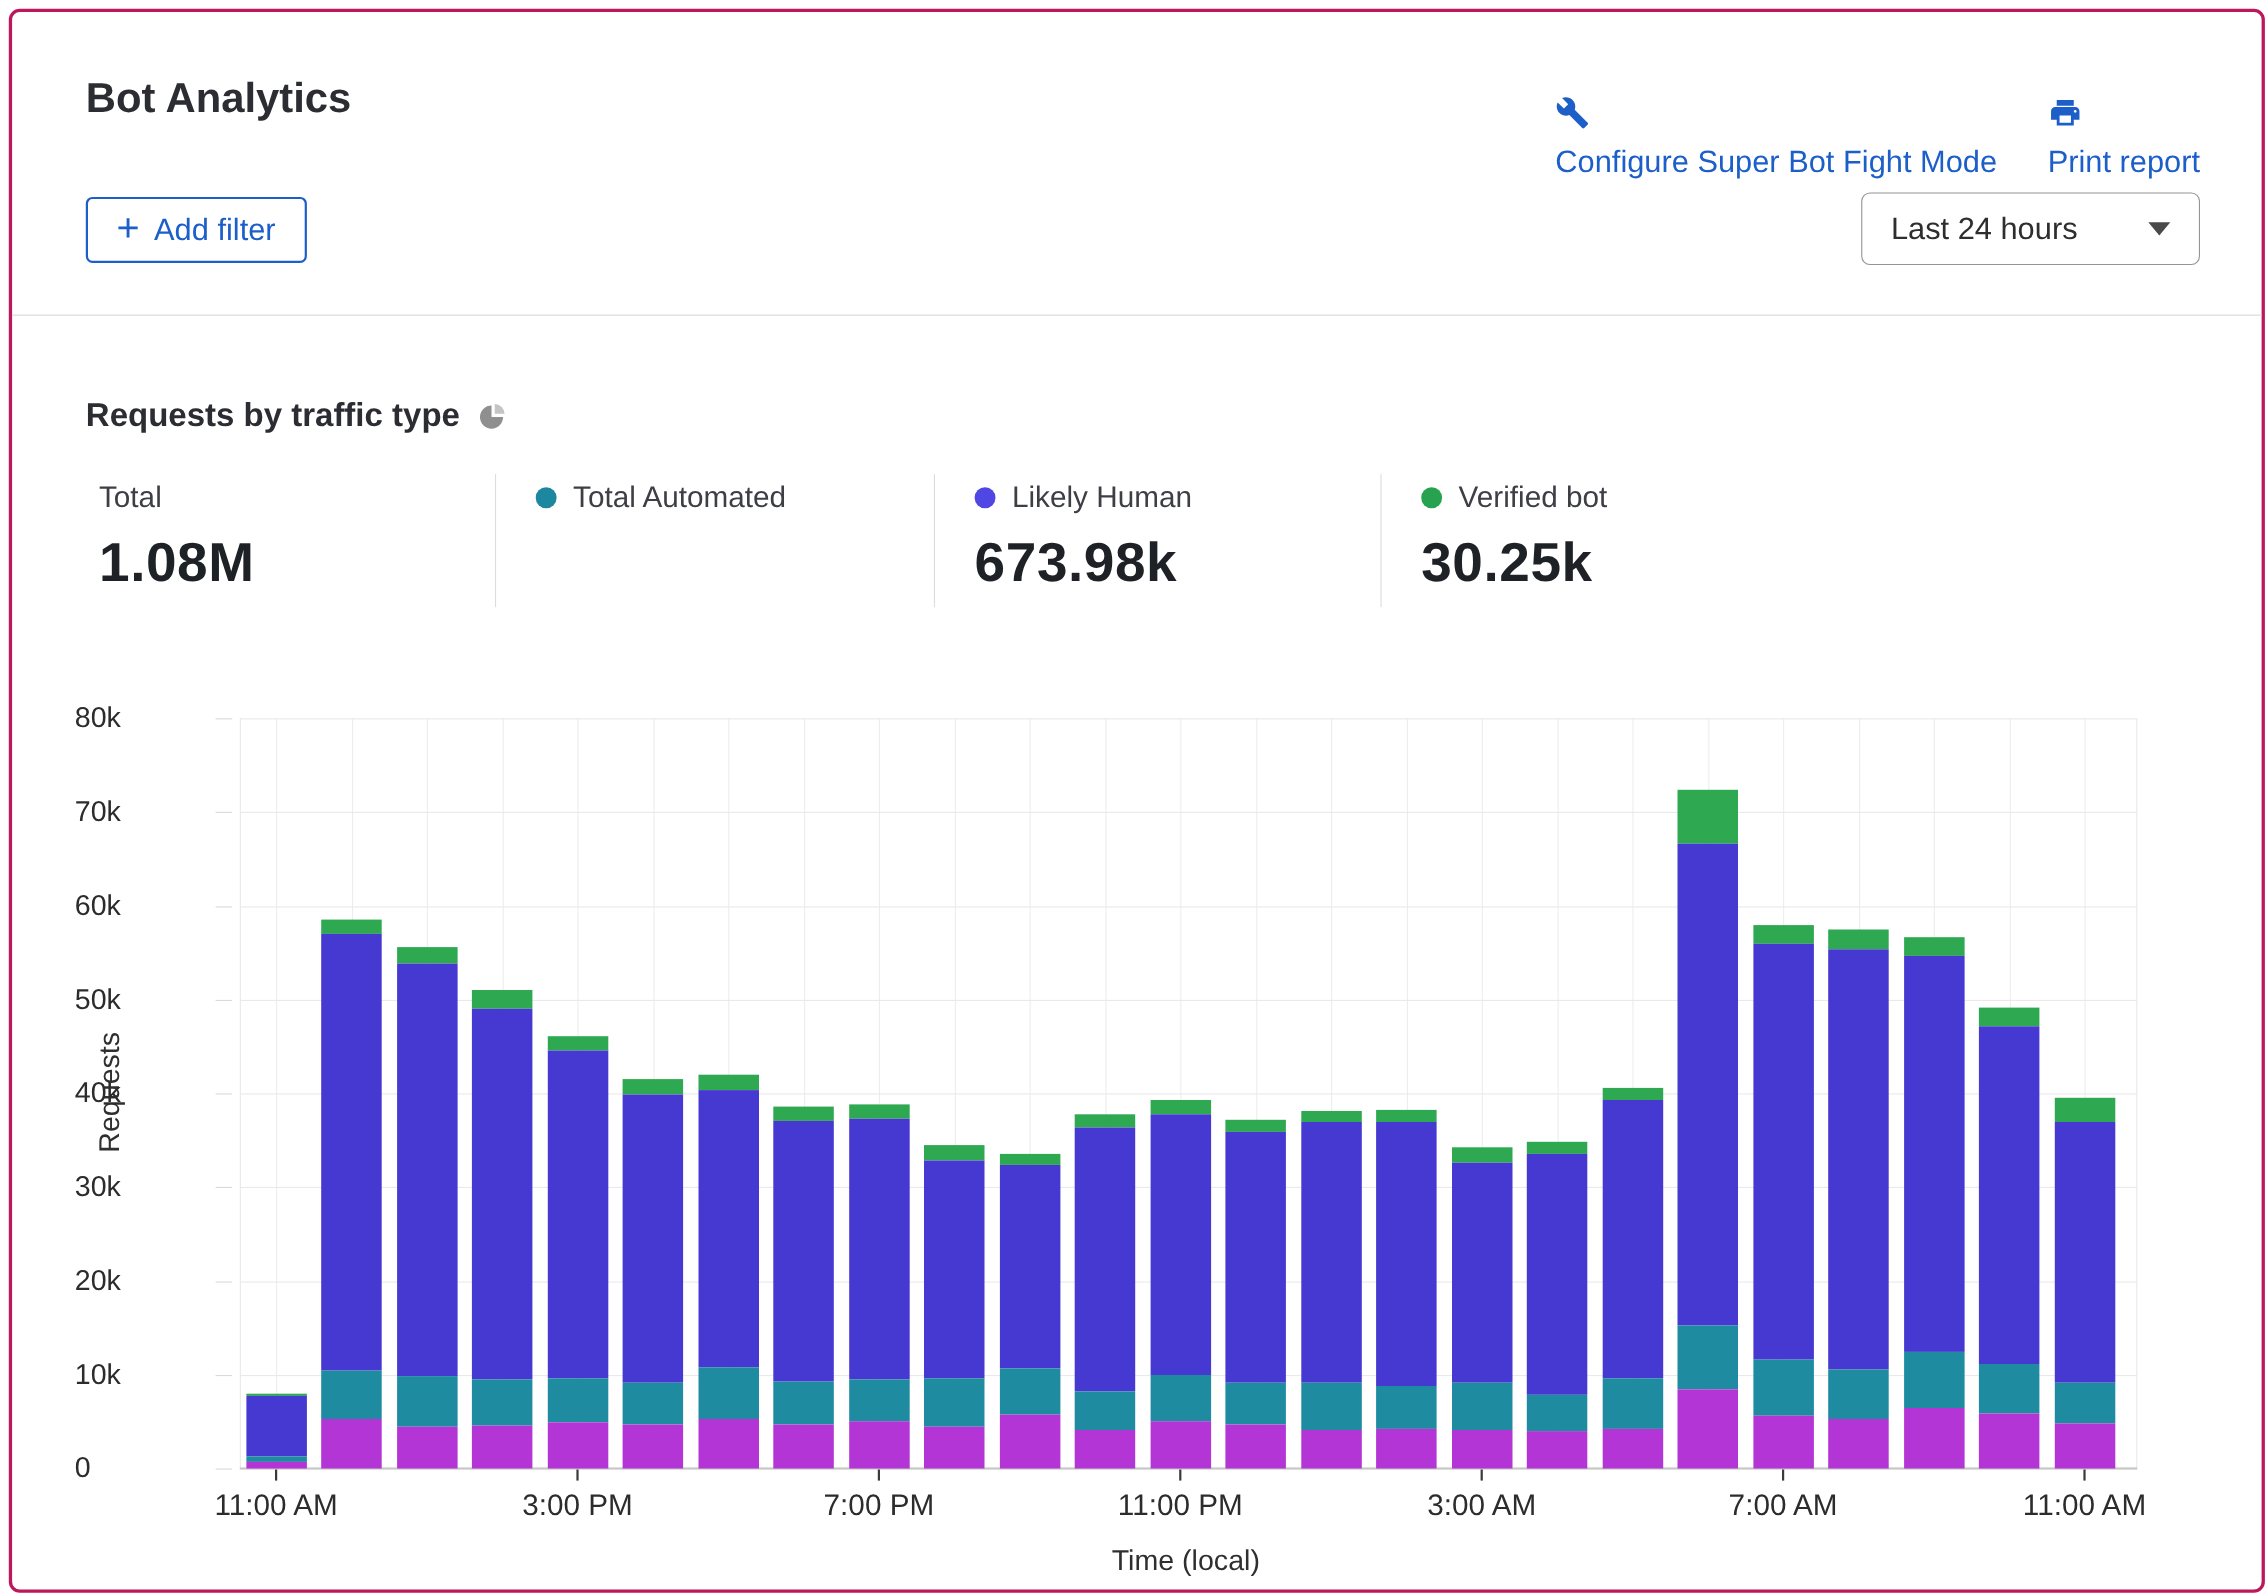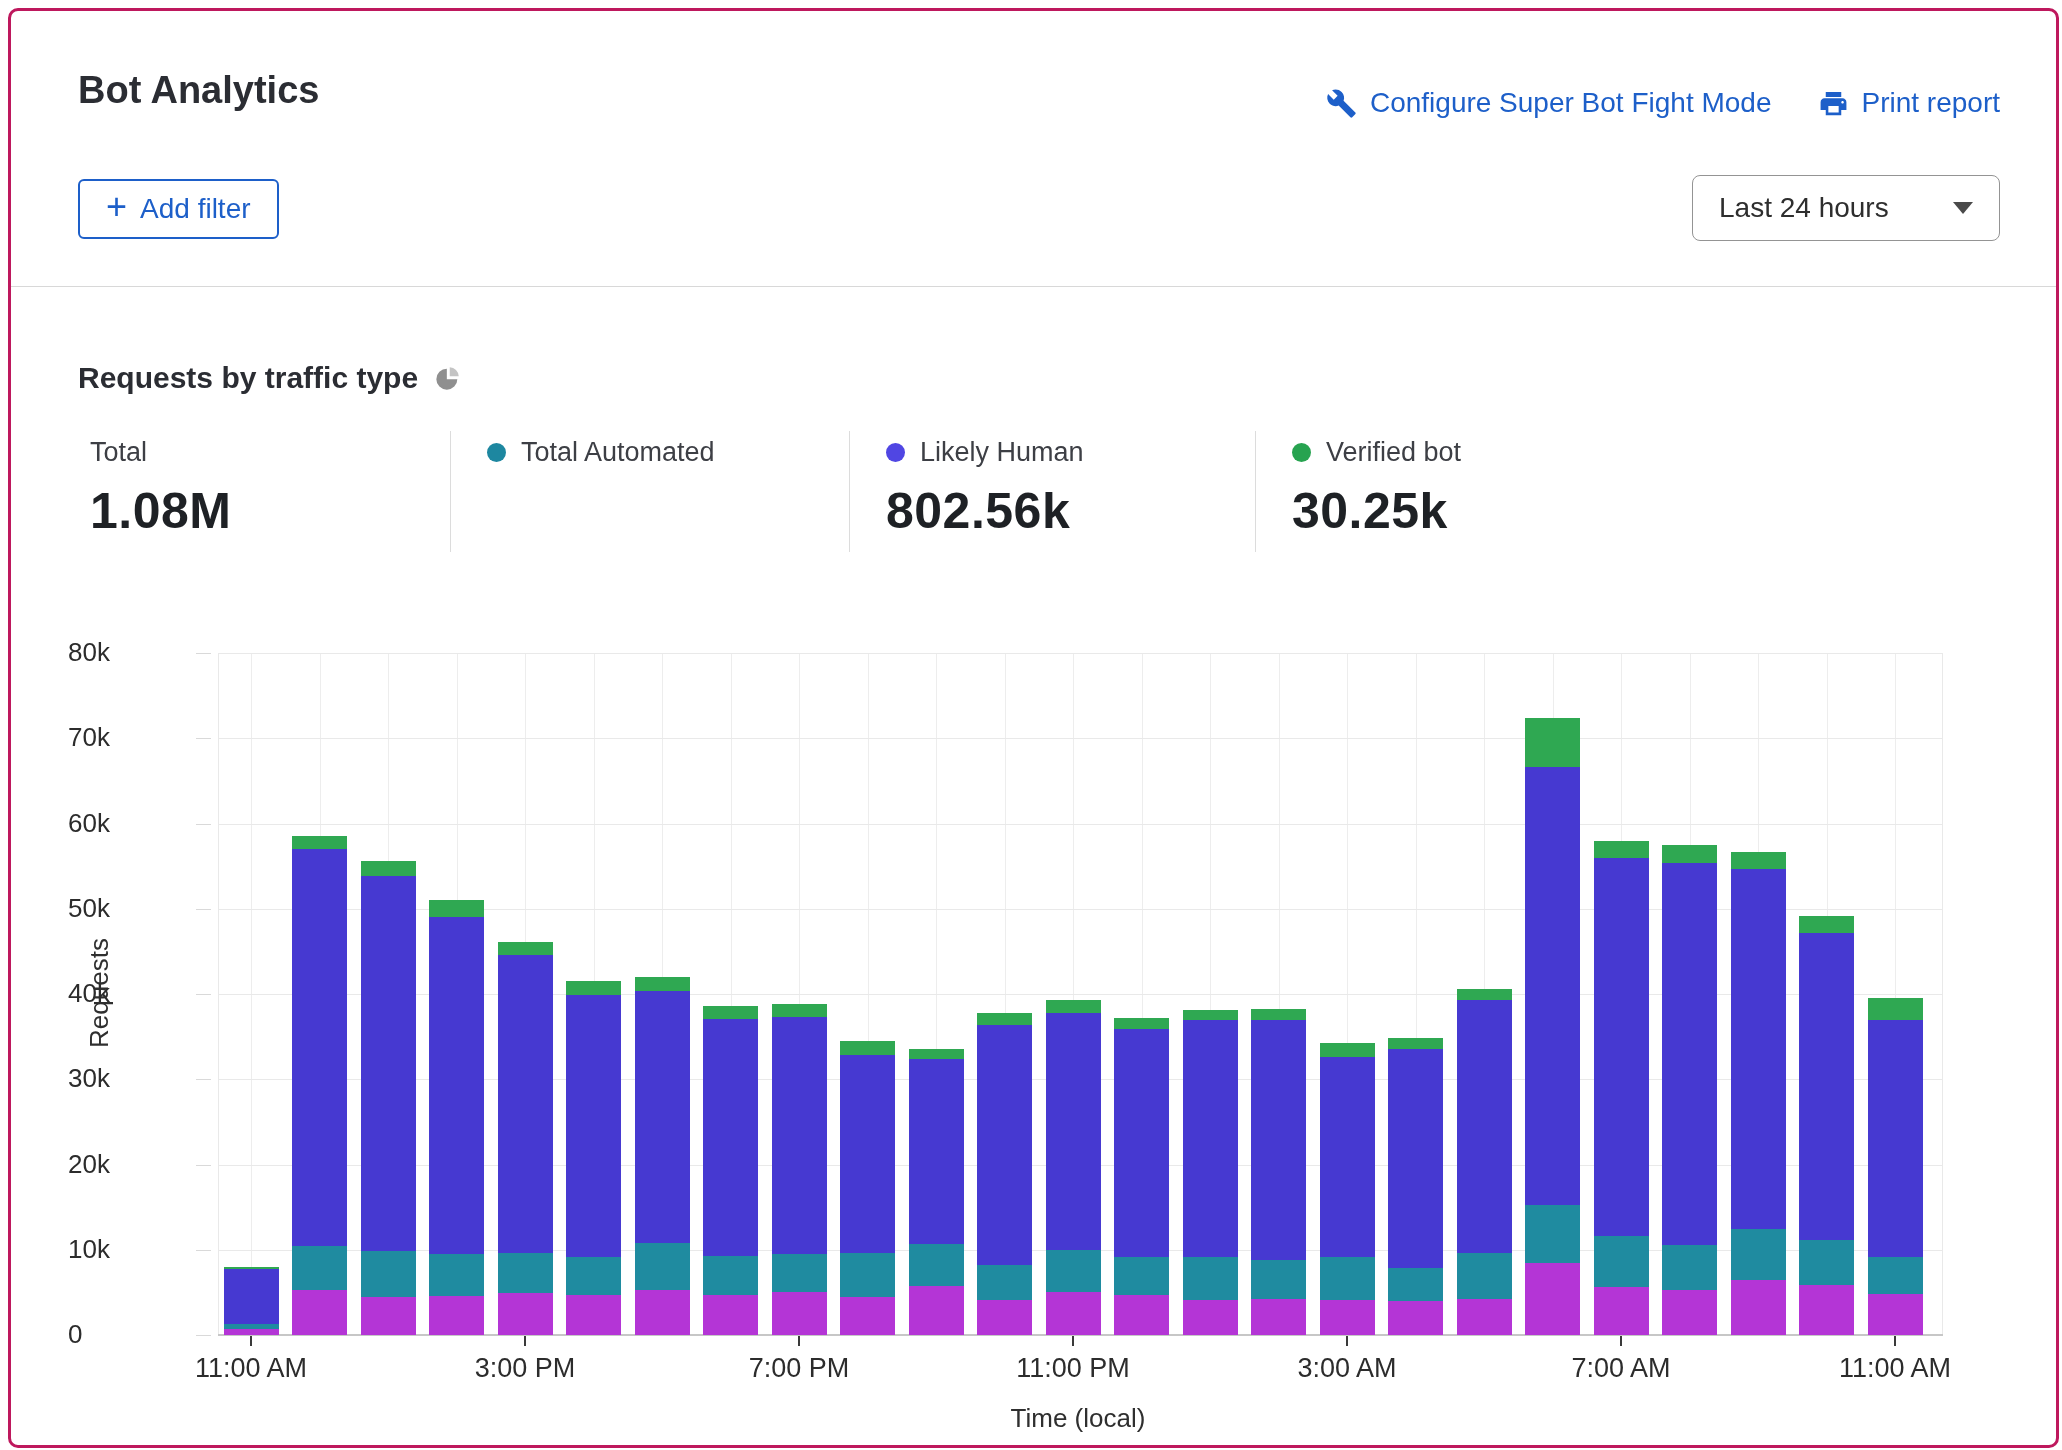--- a/index.html
+++ b/index.html
@@ -2,21 +2,21 @@
 <html><head>
 <meta charset="utf-8">
 <style>
   html,body{margin:0;padding:0;background:#ffffff;}
   body{font-family:"Liberation Sans","DejaVu Sans",sans-serif;}
   .page{position:relative;width:2062px;height:1450px;background:#fff;overflow:hidden;}
   .card{position:absolute;left:8px;top:8px;width:2045px;height:1434px;background:#fff;
         border:3px solid #be185d;border-radius:10px;}
   .title{position:absolute;left:67px;top:58px;font-size:38px;font-weight:700;color:#2b2d33;}
   .header-links{position:absolute;top:76px;right:56px;display:flex;gap:46px;align-items:center;}
-  .hlink{display:flex;align-items:center;gap:13px;color:#1d5fc9;font-size:28px;cursor:pointer;text-decoration:none;}
+  .hlink{display:flex;align-items:flex-start;gap:13px;color:#1d5fc9;font-size:28px;cursor:pointer;text-decoration:none;flex-direction:column;}
   .hlink svg{width:31px;height:31px;fill:#1d5fc9;flex:0 0 auto;}
   .add-filter{position:absolute;left:67px;top:168px;display:flex;align-items:center;gap:13px;
         border:2px solid #1d5fc9;border-radius:6px;height:60px;padding:0 26px;color:#1d5fc9;
         font-size:28px;background:#fff;cursor:pointer;box-sizing:border-box;}
   .add-filter .plus{font-size:36px;line-height:1;margin-top:-4px;font-weight:400;}
   .time-range{position:absolute;top:164px;right:56px;width:308px;height:66px;border:1px solid #949494;
         border-radius:8px;display:flex;align-items:center;justify-content:space-between;
         padding:0 26px;box-sizing:border-box;font-size:28px;color:#2e2e2e;background:#fff;cursor:pointer;}
   .caret{width:0;height:0;border-left:10px solid transparent;border-right:10px solid transparent;
         border-top:12px solid #4a4a4a;}
@@ -100,21 +100,21 @@
         <div class="stat-label">
           <span class="stat-dot" style="background: rgb(29, 135, 160);"></span>
           <span>Total Automated</span>
         </div>
       </div>
       <div class="stat bordered w3">
         <div class="stat-label">
           <span class="stat-dot" style="background: rgb(80, 70, 227);"></span>
           <span>Likely Human</span>
         </div>
-        <div class="stat-value">802.56k</div>
+        <div class="stat-value">673.98k</div>
       </div>
       <div class="stat bordered w4">
         <div class="stat-label">
           <span class="stat-dot" style="background: rgb(39, 163, 80);"></span>
           <span>Verified bot</span>
         </div>
         <div class="stat-value">30.25k</div>
       </div>
     </div>
 

